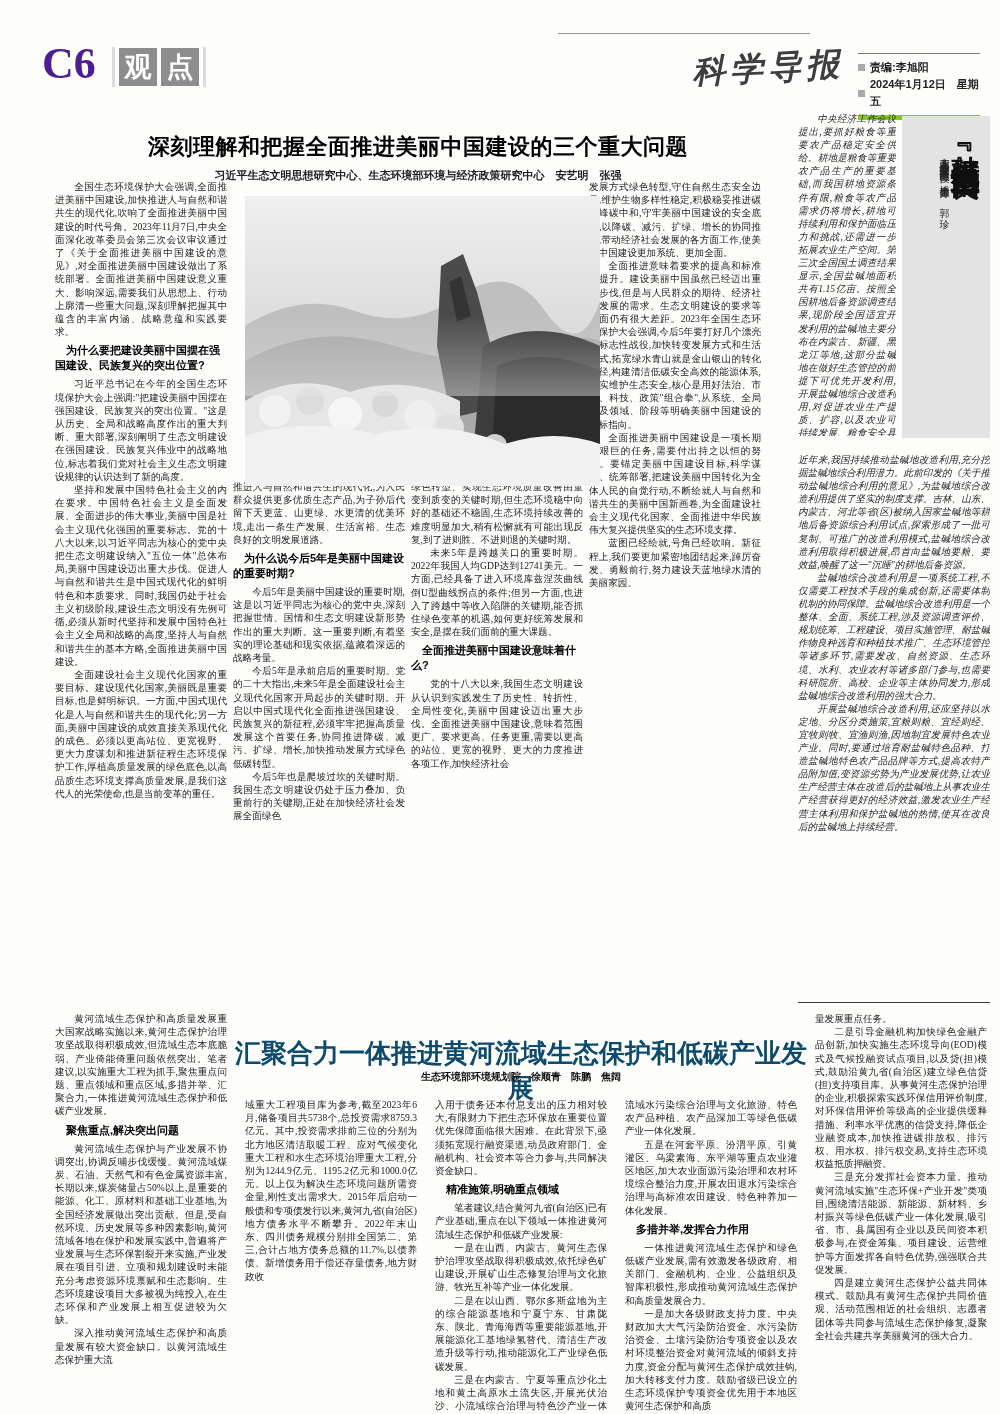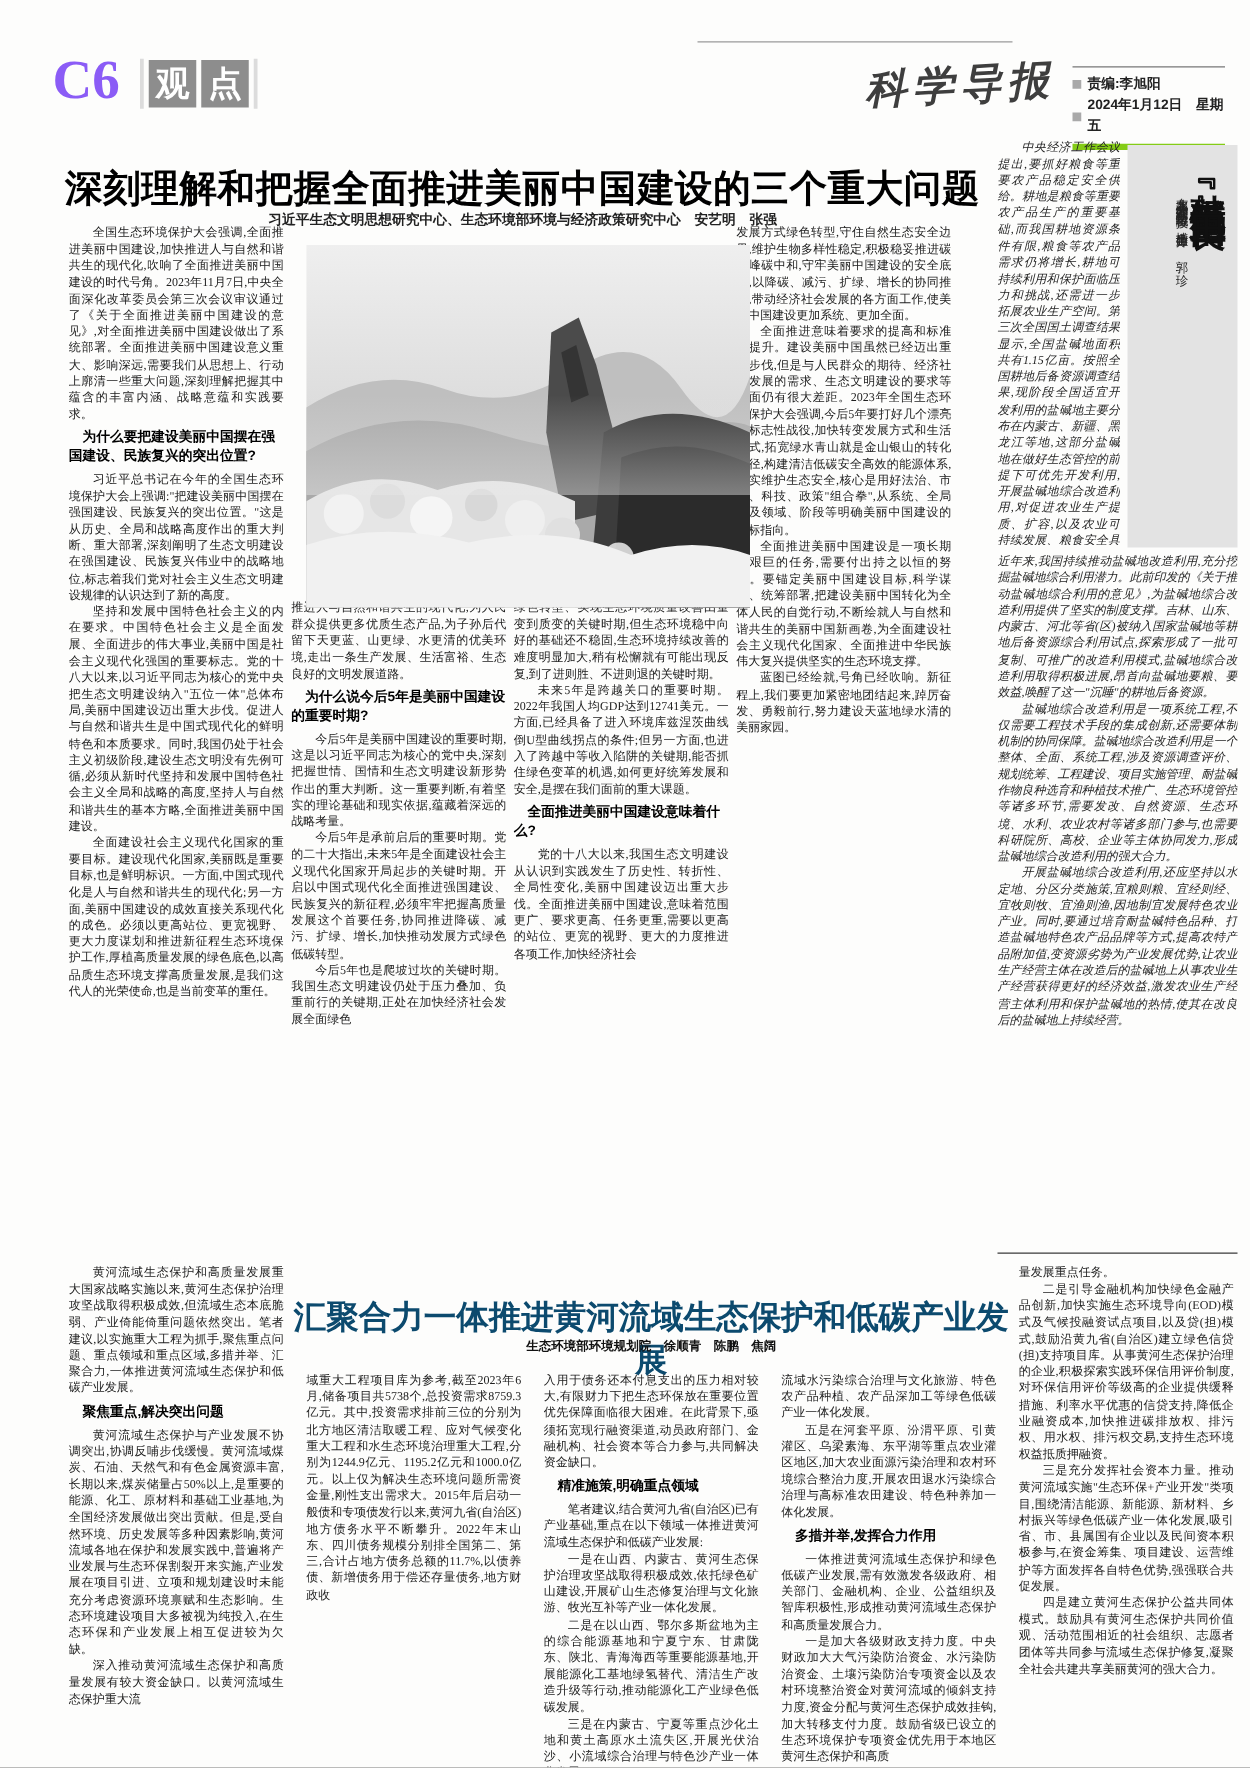--- a/index.html
+++ b/index.html
@@ -1,37 +1,37 @@
 <!DOCTYPE html>
 <html><head>
 <meta charset="utf-8">
 <style>
   html,body{margin:0;padding:0;background:#888;}
   .page{position:relative;width:1000px;height:1414px;margin:0 auto;background:#fdfdfc;
         font-family:"Liberation Serif",serif;color:#1c1c1c;overflow:hidden;}
 
   
   .pageno{position:absolute;left:42px;top:40px;font-weight:bold;font-size:44px;line-height:48px;
-          font-family:"Liberation Serif",serif;color:#8b5cf6;}
+          font-family:"Liberation Serif",serif;color:#4c1d95;}
   .section-row{position:absolute;left:112px;top:47px;display:flex;align-items:center;gap:4px;}
   .sec-bar{width:3px;height:40px;background:#dcdcdc;}
   .sec-box{width:38px;height:38px;background:#8d8d8d;color:#fff;text-align:center;line-height:38px;
            font-family:"Liberation Sans",sans-serif;font-weight:bold;font-size:27px;}
   .top-rule{position:absolute;left:558px;top:33px;width:252px;border-top:1px solid #9a9a9a;}
   .masthead{position:absolute;left:692px;top:46px;font-size:33px;font-weight:bold;font-style:italic;
             letter-spacing:5px;color:#3e3e3e;transform:rotate(-3deg);font-family:"Liberation Serif",serif;}
   .pubinfo{position:absolute;left:858px;top:53px;width:122px;border-top:1px solid #777;
            border-bottom:5px solid #84cc16;padding:5px 0 5px 0;font-family:"Liberation Sans",sans-serif;
            font-size:11px;font-weight:bold;color:#222;}
   .pubinfo .row{display:flex;align-items:center;gap:5px;line-height:17px;}
   .sq{width:7px;height:7px;background:#a9a9a9;display:inline-block;flex:0 0 auto;}
 
   
   .m-head{position:absolute;left:42px;top:112px;width:752px;text-align:center;
-          font-family:"Liberation Sans",sans-serif;font-weight:900;font-size:30px;line-height:40px;
+          font-family:"Liberation Sans",sans-serif;font-weight:900;font-size:22px;line-height:40px;
           color:#000;letter-spacing:0.5px;}
   .m-by{position:absolute;left:42px;top:168px;width:752px;text-align:center;font-size:11px;
         font-weight:bold;color:#222;}
   .cols{position:absolute;left:55px;top:180px;width:742px;height:810px;display:flex;gap:6px;}
   .col{width:172px;height:100%;overflow:hidden;font-size:9.6px;line-height:13.2px;
        text-align:justify;color:#202020;}
   .col.padded{padding-top:300px;box-sizing:border-box;}
   .col p,.b-col p,.sb-text p{margin:0;text-indent:2em;}
   .col p.ni,.b-col p.ni,.sb-text p.ni{text-indent:0;}
   .col h4,.b-col h4{font-family:"Liberation Sans",sans-serif;font-size:11px;line-height:15px;
@@ -42,21 +42,21 @@
   
   .sidebar{position:absolute;left:798px;top:112px;width:192px;}
   .sb-row{position:relative;height:330px;}
   .sb-top{width:98px;height:324px;overflow:hidden;}
   .sb-box{position:absolute;right:0;top:4px;width:88px;height:322px;background:#e3e3e3;
           writing-mode:vertical-rl;box-sizing:border-box;padding:16px 10px 8px 6px;}
   .sb-title{font-size:29px;font-weight:bold;letter-spacing:2px;color:#101010;line-height:1;
             font-family:"Liberation Serif",serif;}
   .sb-byline{font-size:10px;letter-spacing:1px;color:#222;margin-top:6px;padding-top:12px;}
   .sb-text{font-style:italic;font-size:9.6px;line-height:13.1px;text-align:justify;color:#242424;}
-  .sb-rest{width:192px;height:560px;overflow:hidden;margin-top:1px;}
+  .sb-rest{width:192px;height:560px;overflow:hidden;margin-top:11px;}
 
   
   .bottom{position:absolute;left:55px;top:1012px;width:935px;height:402px;}
   .b-rule{position:absolute;left:743px;top:-10px;width:192px;border-top:1px solid #3a3a3a;}
   .b-headline{position:absolute;left:178px;top:2px;width:576px;text-align:center;
               font-family:"Liberation Sans",sans-serif;font-weight:900;font-size:26px;color:#0c4a6e;}
   .b-byline{position:absolute;left:178px;top:58px;width:576px;text-align:center;font-size:10px;
             font-weight:bold;color:#111;}
   .b-col{position:absolute;top:0;width:172px;height:402px;overflow:hidden;font-size:9.6px;
          line-height:13.2px;text-align:justify;color:#202020;}

